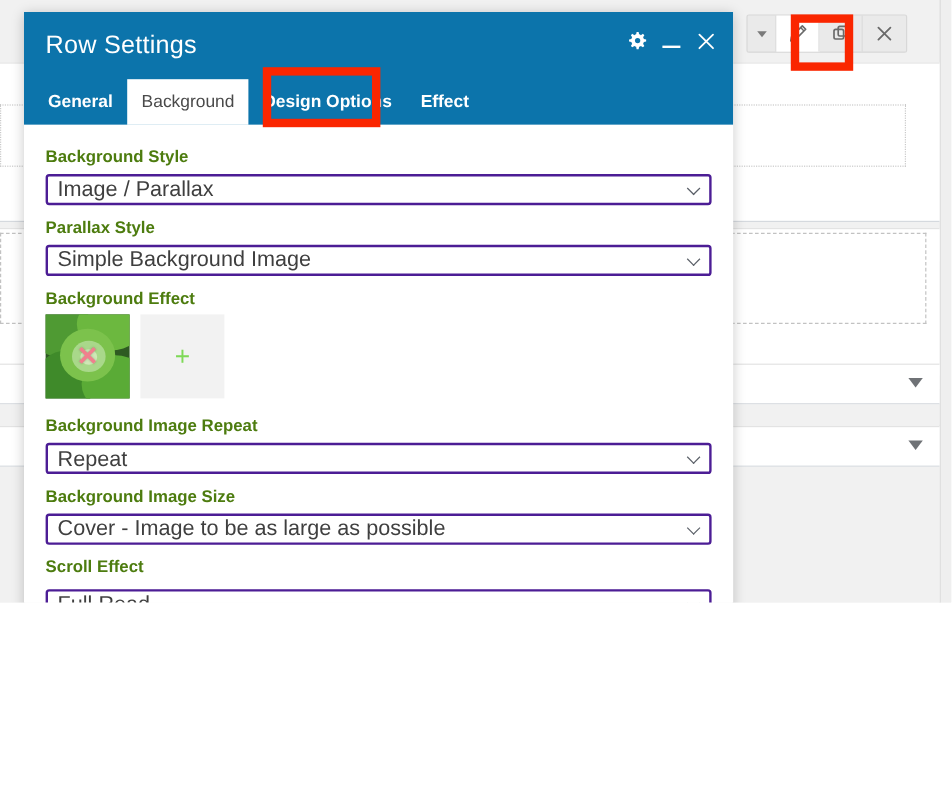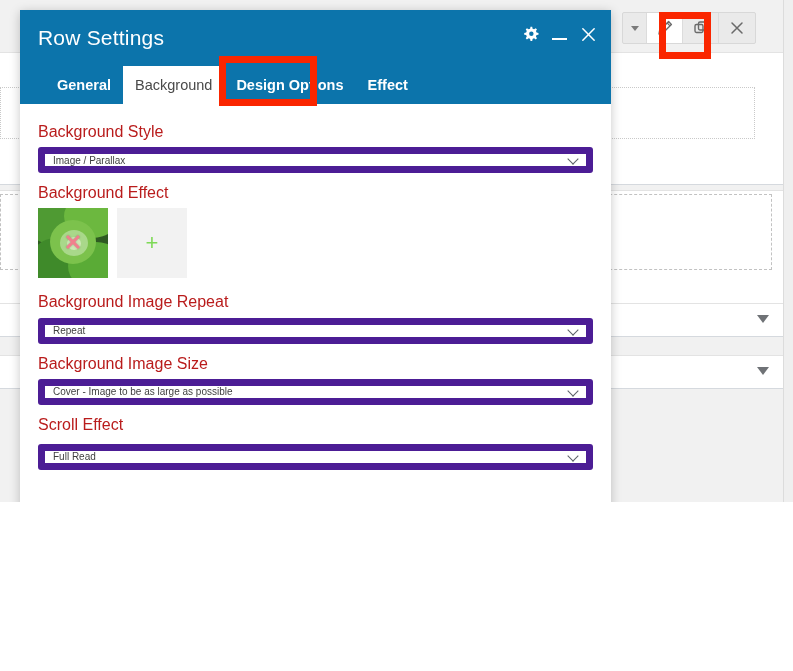--- a/index.html
+++ b/index.html
@@ -139,21 +139,21 @@
     margin-top: 9px;
   }
 
   .tabs {
     position: absolute;
     left: 0; bottom: 0;
     width: 100%;
     height: 44px;
     display: flex;
     align-items: flex-end;
-    padding-left: 25px;
+    padding-left: 8px;
   }
   .tab {
     height: 38px;
     padding: 0 12px;
     display: flex;
     align-items: center;
     font-size: 14.5px;
     font-weight: bold;
     color: #ffffff;
     white-space: nowrap;
@@ -169,36 +169,36 @@
     position: absolute;
     left: 0; top: 94px;
     width: 591px;
     height: 567px;
     background: #ffffff;
     padding: 18px 18px 0 18px;
     overflow: hidden;
   }
   .field { margin-bottom: 10px; }
   .field-label {
-    font-size: 16px;
-    font-weight: normal;
-    color: #b91c1c;
+    font-size: 14px;
+    font-weight: bold;
+    color: #4d7c0f;
     margin-bottom: 6px;
     line-height: 1.2;
   }
   .ctl {
     position: relative;
     height: 26px;
-    border: 7px solid #4c1d95;
+    border: 2px solid #4c1d95;
     border-radius: 3px;
     background: #ffffff;
     display: flex;
     align-items: center;
     padding: 0 26px 0 8px;
-    font-size: 10px;
+    font-size: 18px;
     color: #3f3f3f;
   }
   .ctl .chev {
     position: absolute;
     right: 9px; top: 50%;
     margin-top: -3px;
     width: 8px; height: 8px;
     border-right: 1.6px solid #5b6068;
     border-bottom: 1.6px solid #5b6068;
     transform: translateY(-2px) rotate(45deg);
@@ -343,20 +343,27 @@
     <div class="modal-body">
 
       <div class="field">
         <div class="field-label">Background Style</div>
         <div class="ctl">
           <span>Image / Parallax</span>
           <span class="chev"></span>
         </div>
       </div>
 
+      <div class="field">
+        <div class="field-label">Parallax Style</div>
+        <div class="ctl">
+          <span>Simple Background Image</span>
+          <span class="chev"></span>
+        </div>
+      </div>
 
       <div class="field">
         <div class="field-label">Background Effect</div>
         <div class="img-row">
           <div class="thumb">
             <span class="leaf" style="left:-12px;top:-10px;width:52px;height:46px;background:#4f9a33;"></span>
             <span class="leaf" style="left:26px;top:-14px;width:56px;height:44px;background:#6cb83f;"></span>
             <span class="leaf" style="left:-8px;top:30px;width:52px;height:48px;background:#3f8a2a;"></span>
             <span class="leaf" style="left:30px;top:34px;width:56px;height:48px;background:#5aab36;"></span>
             <span class="leaf" style="left:12px;top:12px;width:46px;height:44px;background:#7cc24c;"></span>

